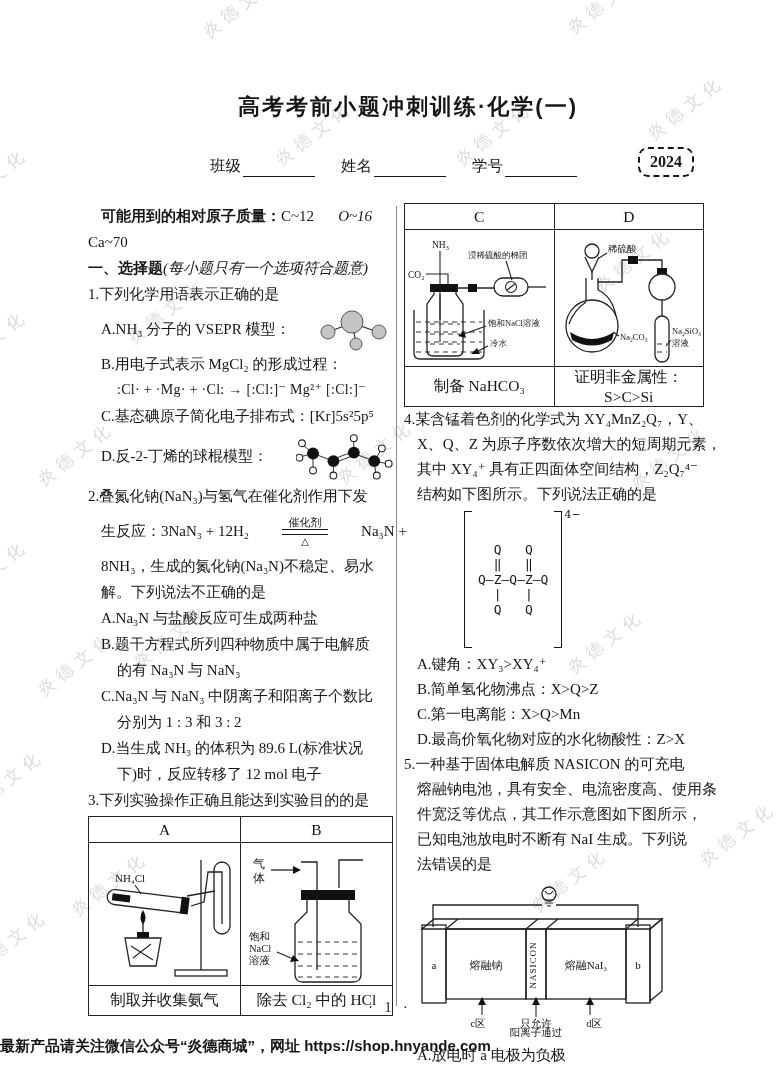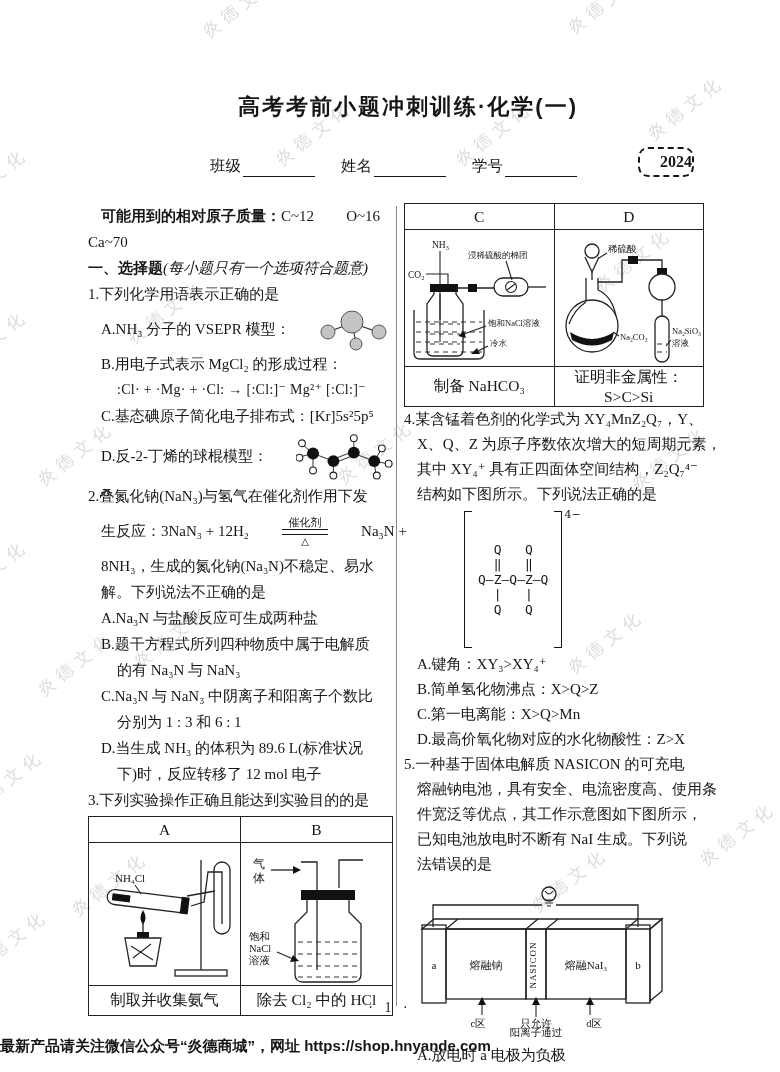--- a/index.html
+++ b/index.html
@@ -10,33 +10,33 @@
       font-size:17px;letter-spacing:6px;transform:rotate(-38deg);white-space:nowrap;
       pointer-events:none;user-select:none;}
   
   .title{position:absolute;top:92px;left:0;right:0;text-align:center;
          font-family:"Liberation Sans","DejaVu Sans",sans-serif;font-weight:700;
          font-size:22px;letter-spacing:2px;margin-left:36px;}
   .idline{position:absolute;top:156px;left:210px;font-size:15.5px;display:flex;align-items:flex-end;}
   .idline .lbl{margin-right:2px;}
   .blank{display:inline-block;width:72px;border-bottom:1.2px solid #161616;height:17px;margin-right:26px;}
   .yearbox{position:absolute;top:147px;left:638px;width:52px;height:26px;border:2px dashed #161616;
-           border-radius:10px;text-align:right;line-height:26px;font-weight:700;font-size:16px;}
+           border-radius:10px;text-align:center;line-height:26px;font-weight:700;font-size:16px;}
   
   .col{position:absolute;top:203px;}
   .col-left{left:88px;width:305px;}
   .col-right{left:404px;width:300px;}
   .divider{position:absolute;left:396px;top:206px;width:1px;height:800px;background:#8a8a8a;}
   .ln{font-size:15px;line-height:26px;white-space:nowrap;}
   .col-right .ln{line-height:25px;}
   .ind1{padding-left:13px;}
   .ind2{padding-left:29px;}
   .hei{font-family:"Liberation Sans","DejaVu Sans",sans-serif;font-weight:700;}
   .kai{font-style:italic;}
-  .gap{margin-left:32px;}
+  .gap{margin-left:24px;font-style:italic;}
   .flexln{display:flex;align-items:center;gap:28px;}
   .formula{font-size:14px;letter-spacing:.3px;}
   
   .rxn{display:inline-flex;flex-direction:column;align-items:center;margin:0 5px;}
   .rxn .t{font-size:11px;line-height:12px;}
   .rxn .bar{width:46px;height:4px;border-top:1.3px solid #161616;border-bottom:1.3px solid #161616;margin:1px 0;}
   .rxn .d{font-size:10px;line-height:11px;}
   
   table.exp{border-collapse:collapse;width:100%;margin-top:3px;}
   table.exp td{border:1.4px solid #222;text-align:center;vertical-align:middle;font-size:15.5px;padding:0;}
@@ -173,21 +173,21 @@
         <span class="d">△</span>
       </span>
       <span>Na₃N +</span>
     </div>
     <div class="ln ind1">8NH₃，生成的氮化钠(Na₃N)不稳定、易水</div>
     <div class="ln ind1">解。下列说法不正确的是</div>
     <div class="ln ind1">A.Na₃N 与盐酸反应可生成两种盐</div>
     <div class="ln ind1">B.题干方程式所列四种物质中属于电解质</div>
     <div class="ln ind2">的有 Na₃N 与 NaN₃</div>
     <div class="ln ind1">C.Na₃N 与 NaN₃ 中阴离子和阳离子个数比</div>
-    <div class="ln ind2">分别为 1 : 3 和 6 : 1</div>
+    <div class="ln ind2">分别为 1 : 3 和 3 : 2</div>
     <div class="ln ind1">D.当生成 NH₃ 的体积为 89.6 L(标准状况</div>
     <div class="ln ind2">下)时，反应转移了 12 mol 电子</div>
 
     <div class="ln">3.下列实验操作正确且能达到实验目的的是</div>
 
     <table class="exp exp-ab">
       <tbody>
           <tr class="hd">
         <td style="width:50%">A</td>
         <td>B</td>

